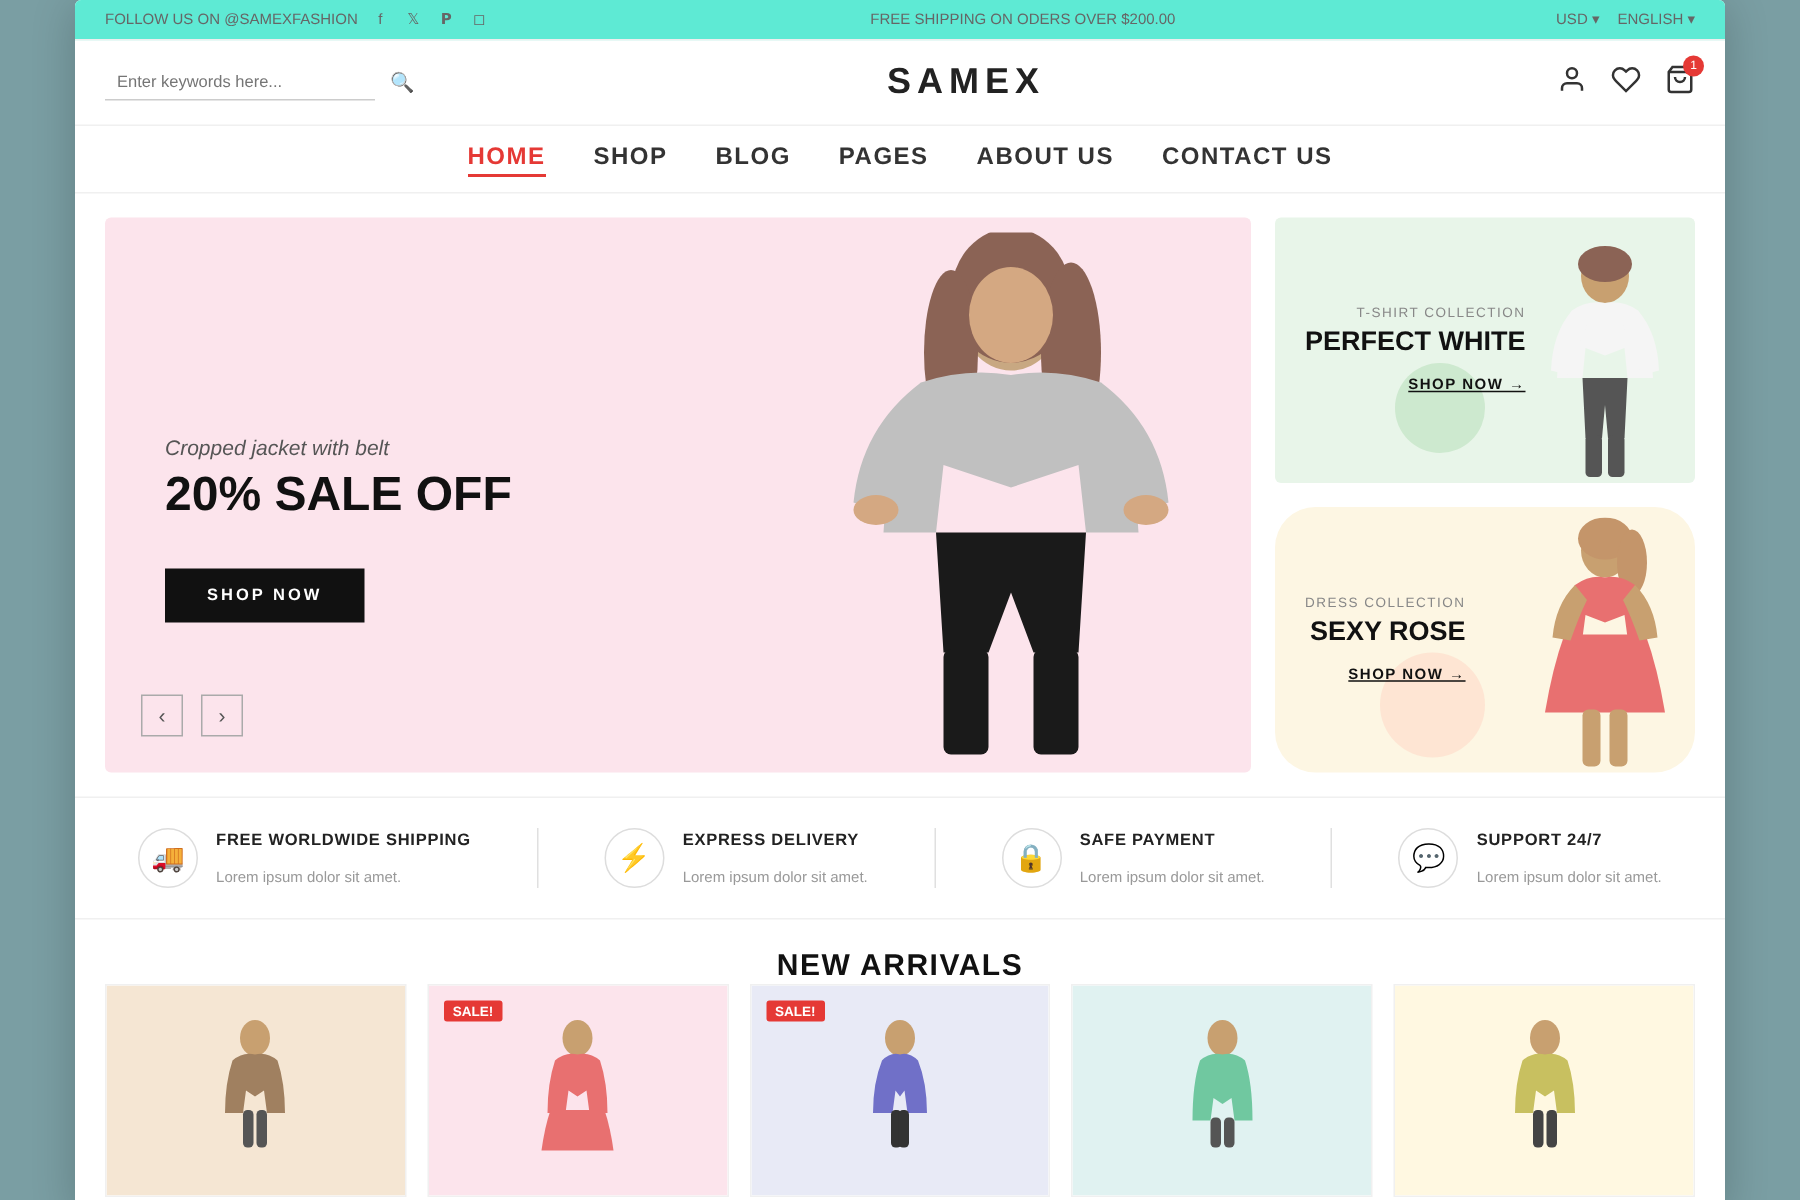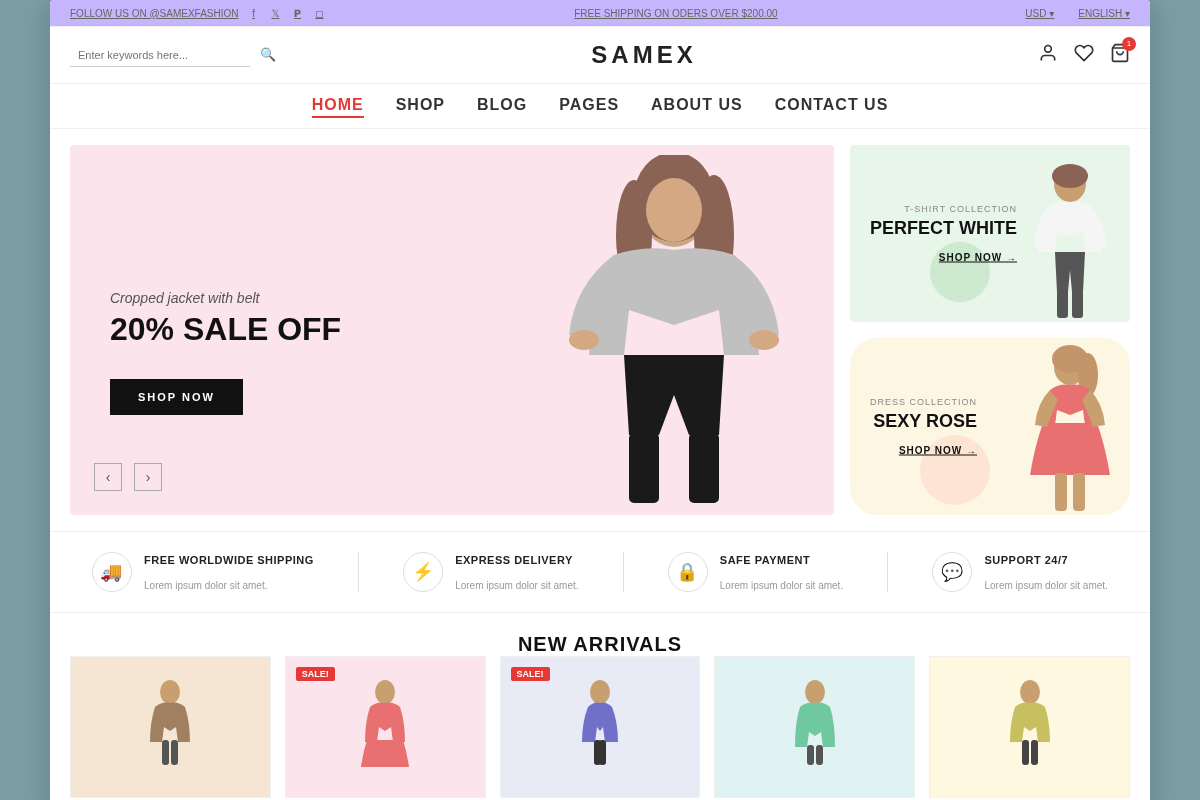--- a/index.html
+++ b/index.html
@@ -14,47 +14,46 @@
     .browser-window {
       width: 1100px;
       background: #fff;
       border-radius: 4px;
       overflow: hidden;
       box-shadow: 0 4px 30px rgba(0,0,0,0.2);
     }
 
     
     .top-bar {
-      background: #c4b5fd;
+      background: #5eead4;
       border-bottom: 1px solid #eee;
       padding: 6px 20px;
       display: flex;
       justify-content: space-between;
       align-items: center;
       font-size: 10px;
       color: #666;
-      text-decoration: underline;
     }
     .top-bar-social {
       display: flex;
       align-items: center;
       gap: 8px;
     }
     .top-bar-social span { font-size: 10px; color: #666; }
     .social-icon {
       width: 14px;
       height: 14px;
       display: inline-flex;
       align-items: center;
       justify-content: center;
       font-size: 10px;
       color: #666;
     }
     .top-bar-center { font-size: 10px; color: #666; }
-    .top-bar-right { display: flex; gap: 24px; font-size: 10px; color: #666; align-items: center; }
+    .top-bar-right { display: flex; gap: 12px; font-size: 10px; color: #666; align-items: center; }
 
     
     .header {
       background: #fff;
       padding: 14px 20px;
       display: flex;
       justify-content: space-between;
       align-items: center;
       border-bottom: 1px solid #f0f0f0;
     }

